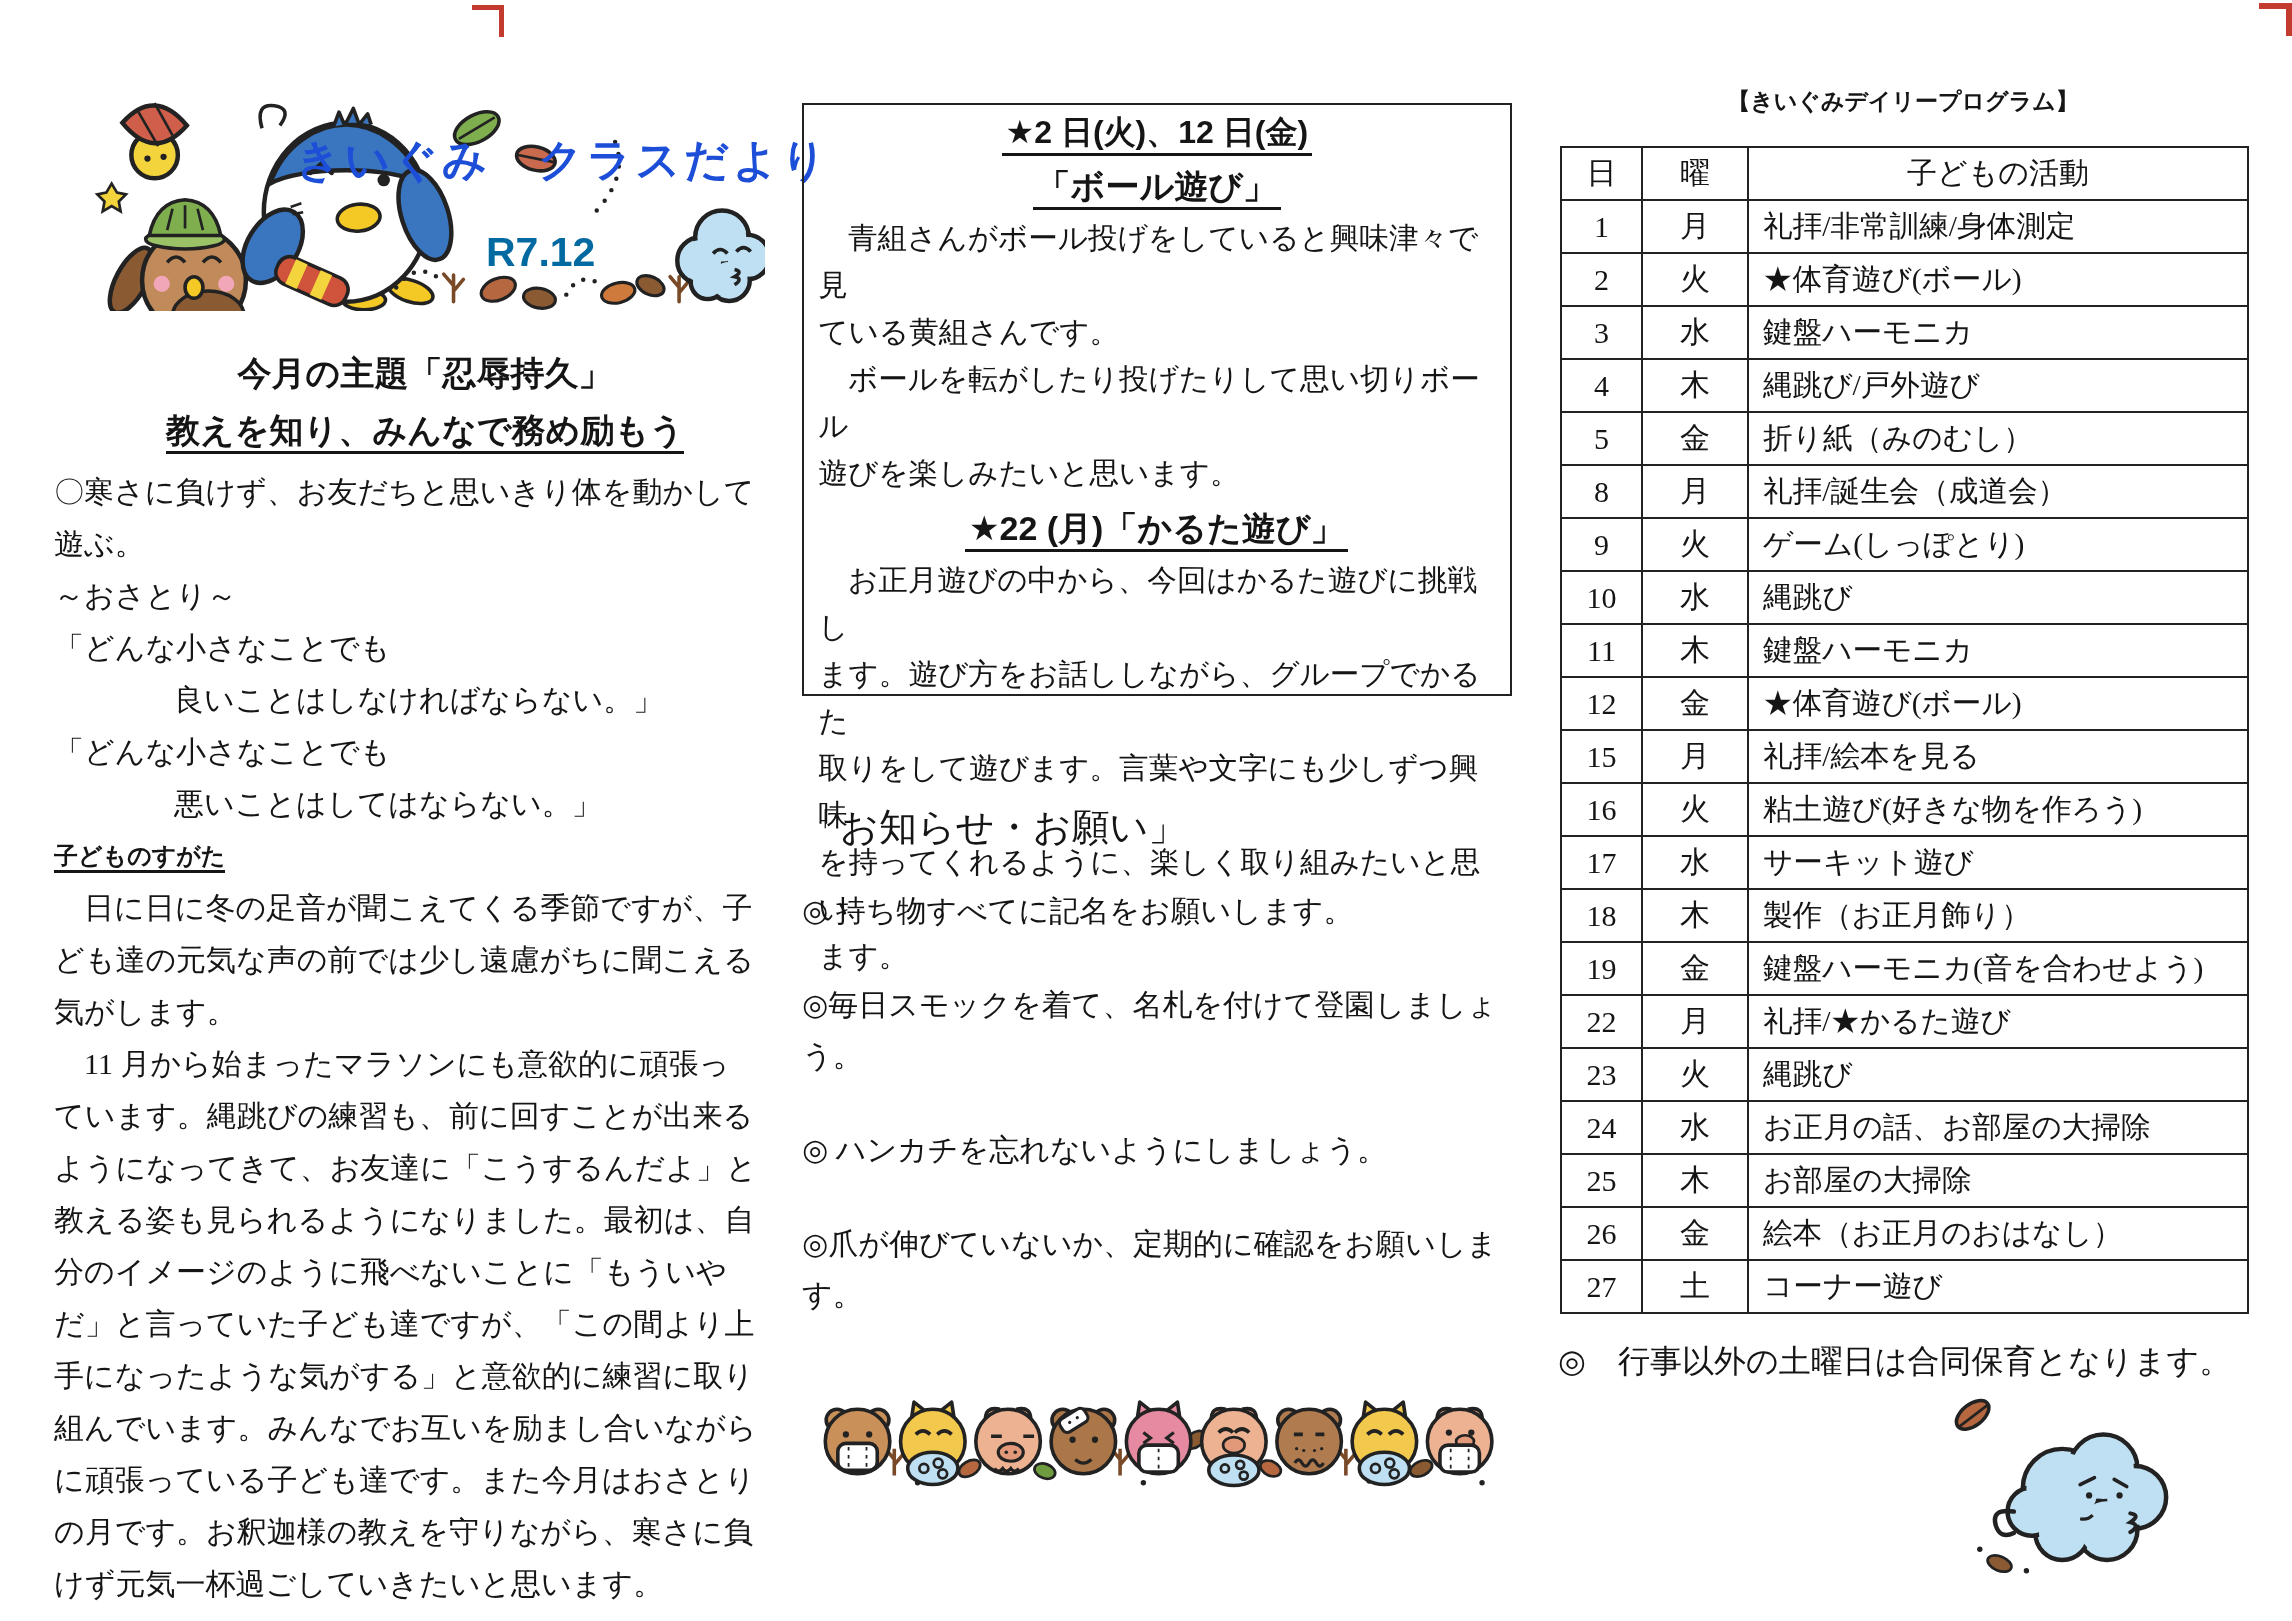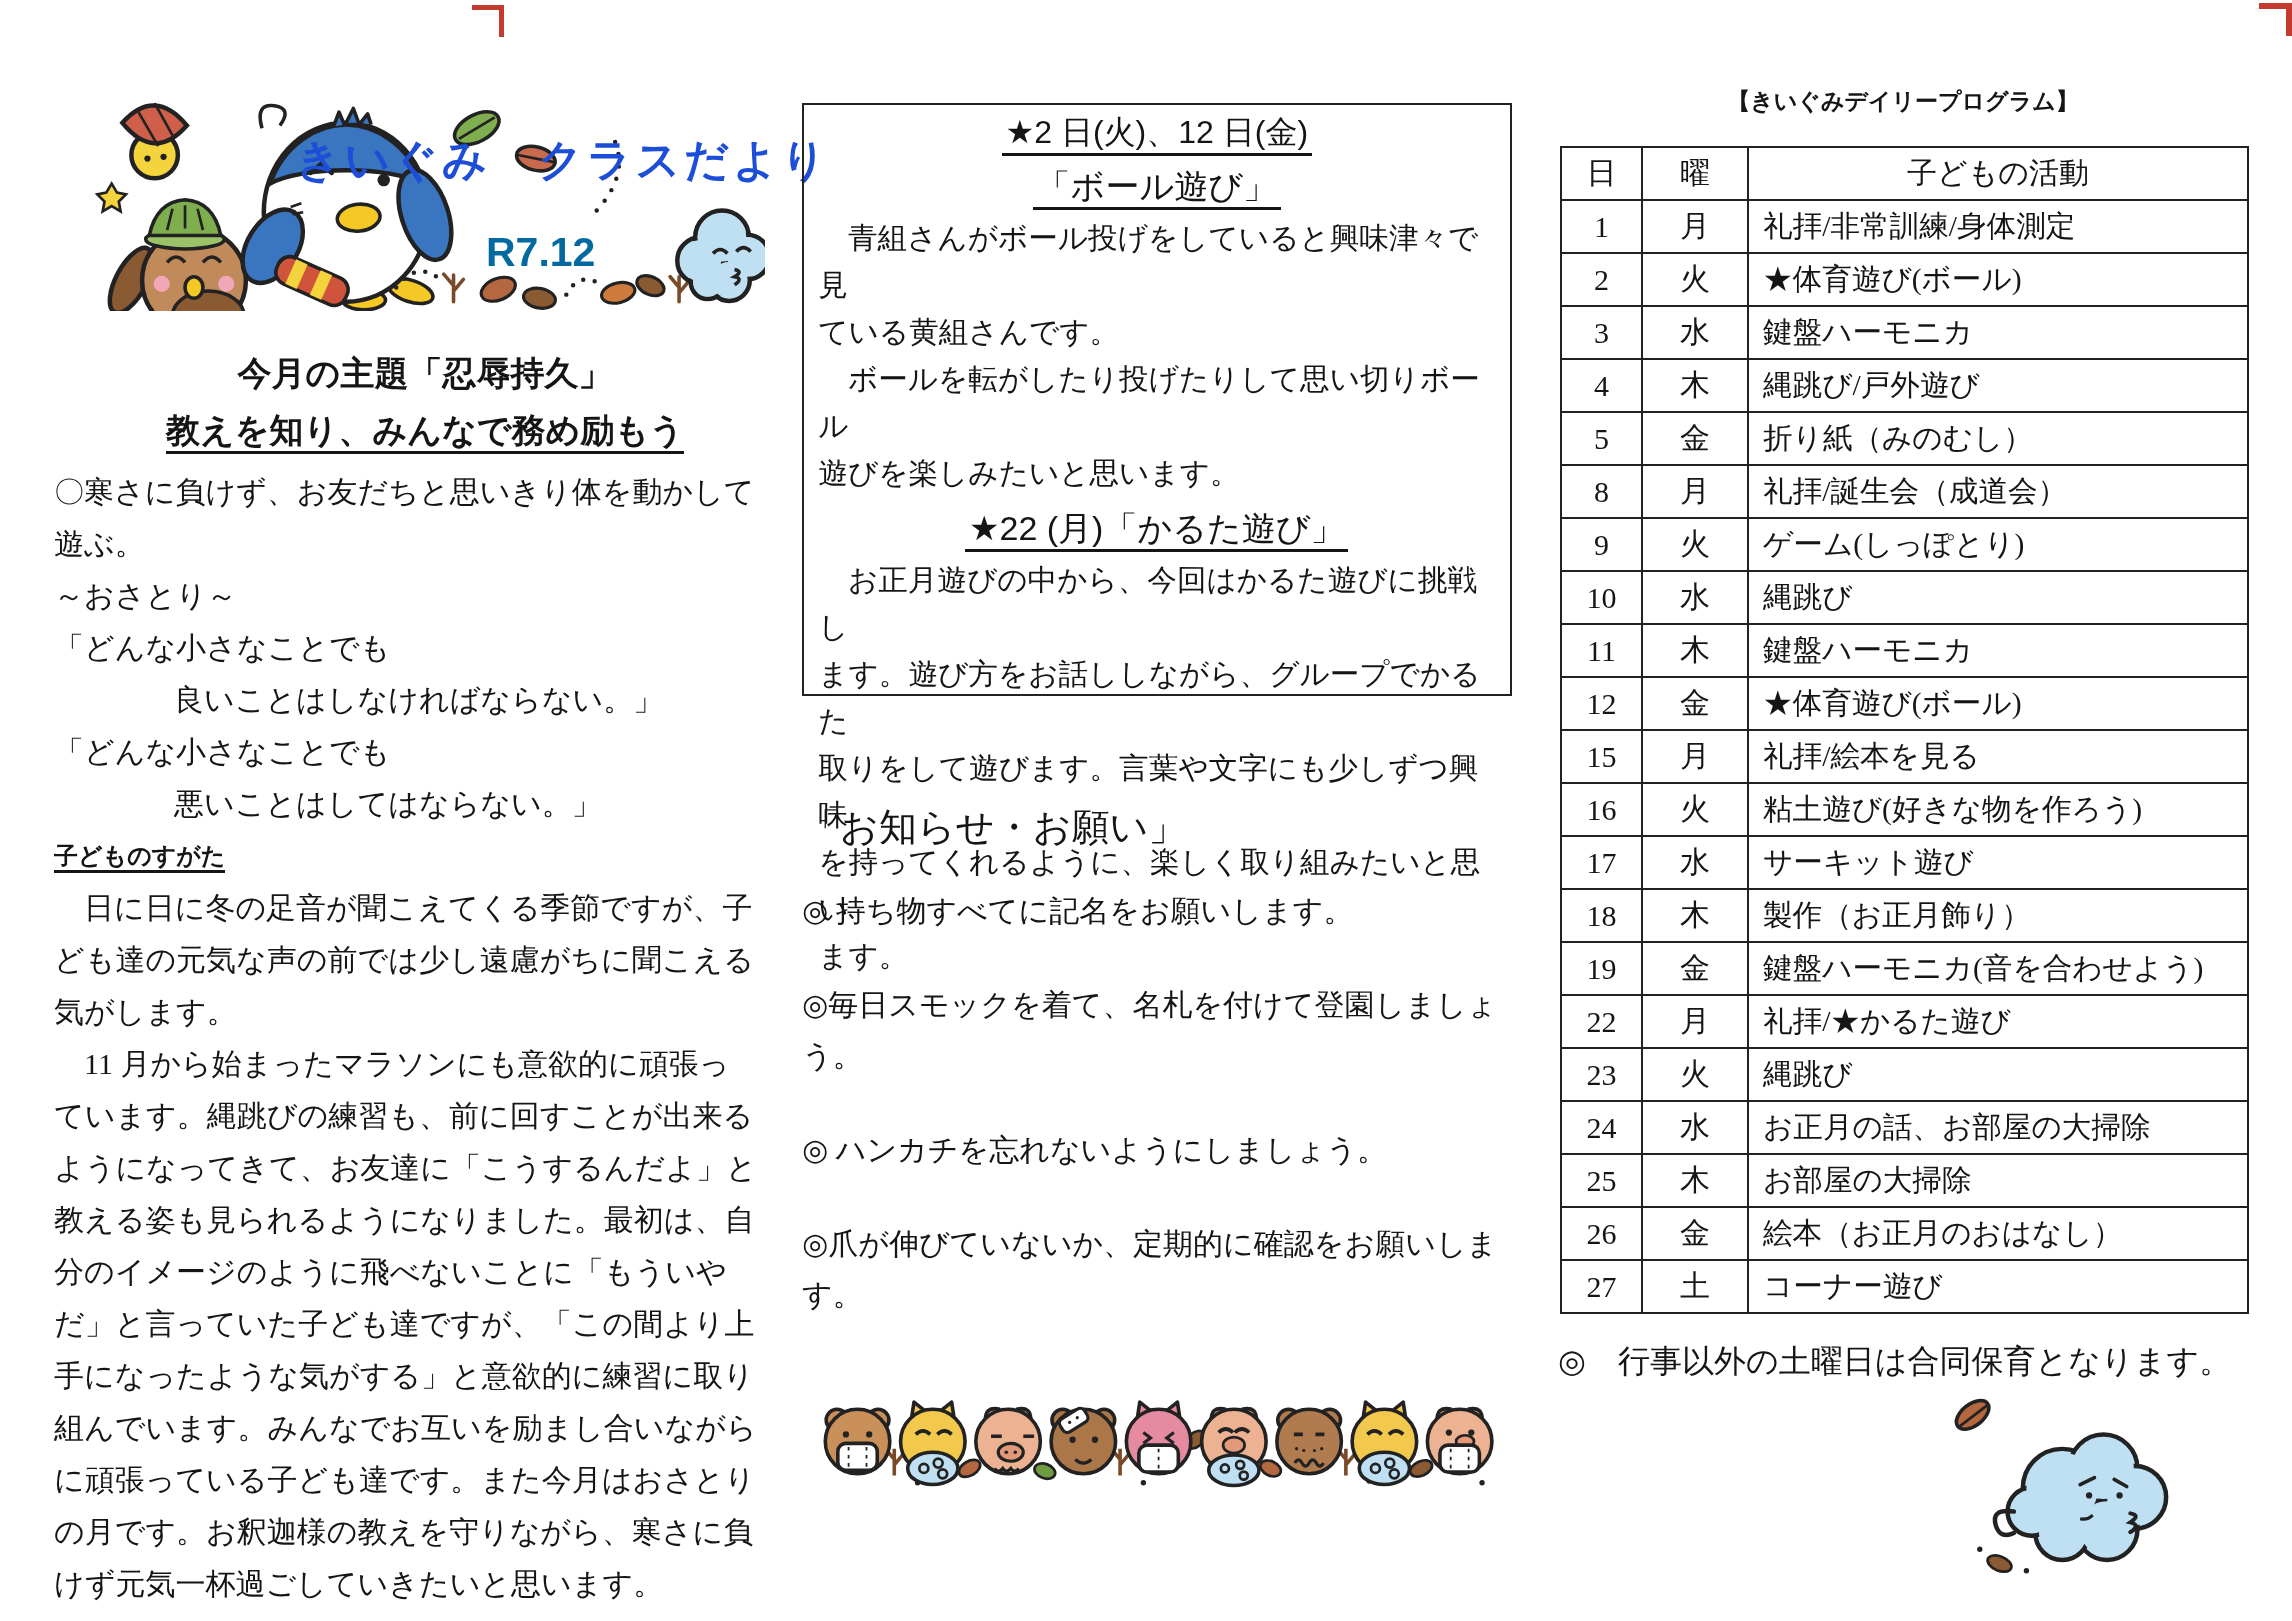--- a/index.html
+++ b/index.html
@@ -36,21 +36,21 @@
   .body-text{font-size:30px;line-height:52px;margin-top:10.7px;}
   .section-head{font-size:24px;line-height:52px;font-family:"Liberation Sans","DejaVu Sans",sans-serif;font-weight:800;}
   .section-head span{border-bottom:3.6px solid #151515;padding-bottom:1.8px;}
   
   #event-box{
     left:802px;top:103px;width:677px;height:584px;border:2.7px solid #222;
     padding:5.4px 14.3px 0 14.3px;
   }
   .evt-dates,.evt-title{
     text-align:center;font-family:"Liberation Sans","DejaVu Sans",sans-serif;
-    font-weight:400;
+    font-weight:700;
   }
   .evt-dates{font-size:32px;line-height:45px;}
   .evt-dates span,.evt-title span{border-bottom:3.6px solid #151515;padding:0 3.6px 2.7px 3.6px;}
   .evt-title{font-size:34px;line-height:50px;margin-top:5.4px;}
   .evt-text{font-size:29.6px;line-height:47px;margin-top:4.5px;}
   #notice-title{
     left:802px;top:802px;width:709px;text-align:left;
     font-family:"Liberation Sans","DejaVu Sans",sans-serif;font-weight:400;font-size:38px;
   }
   #notice-list{left:802px;top:885px;width:716px;}

